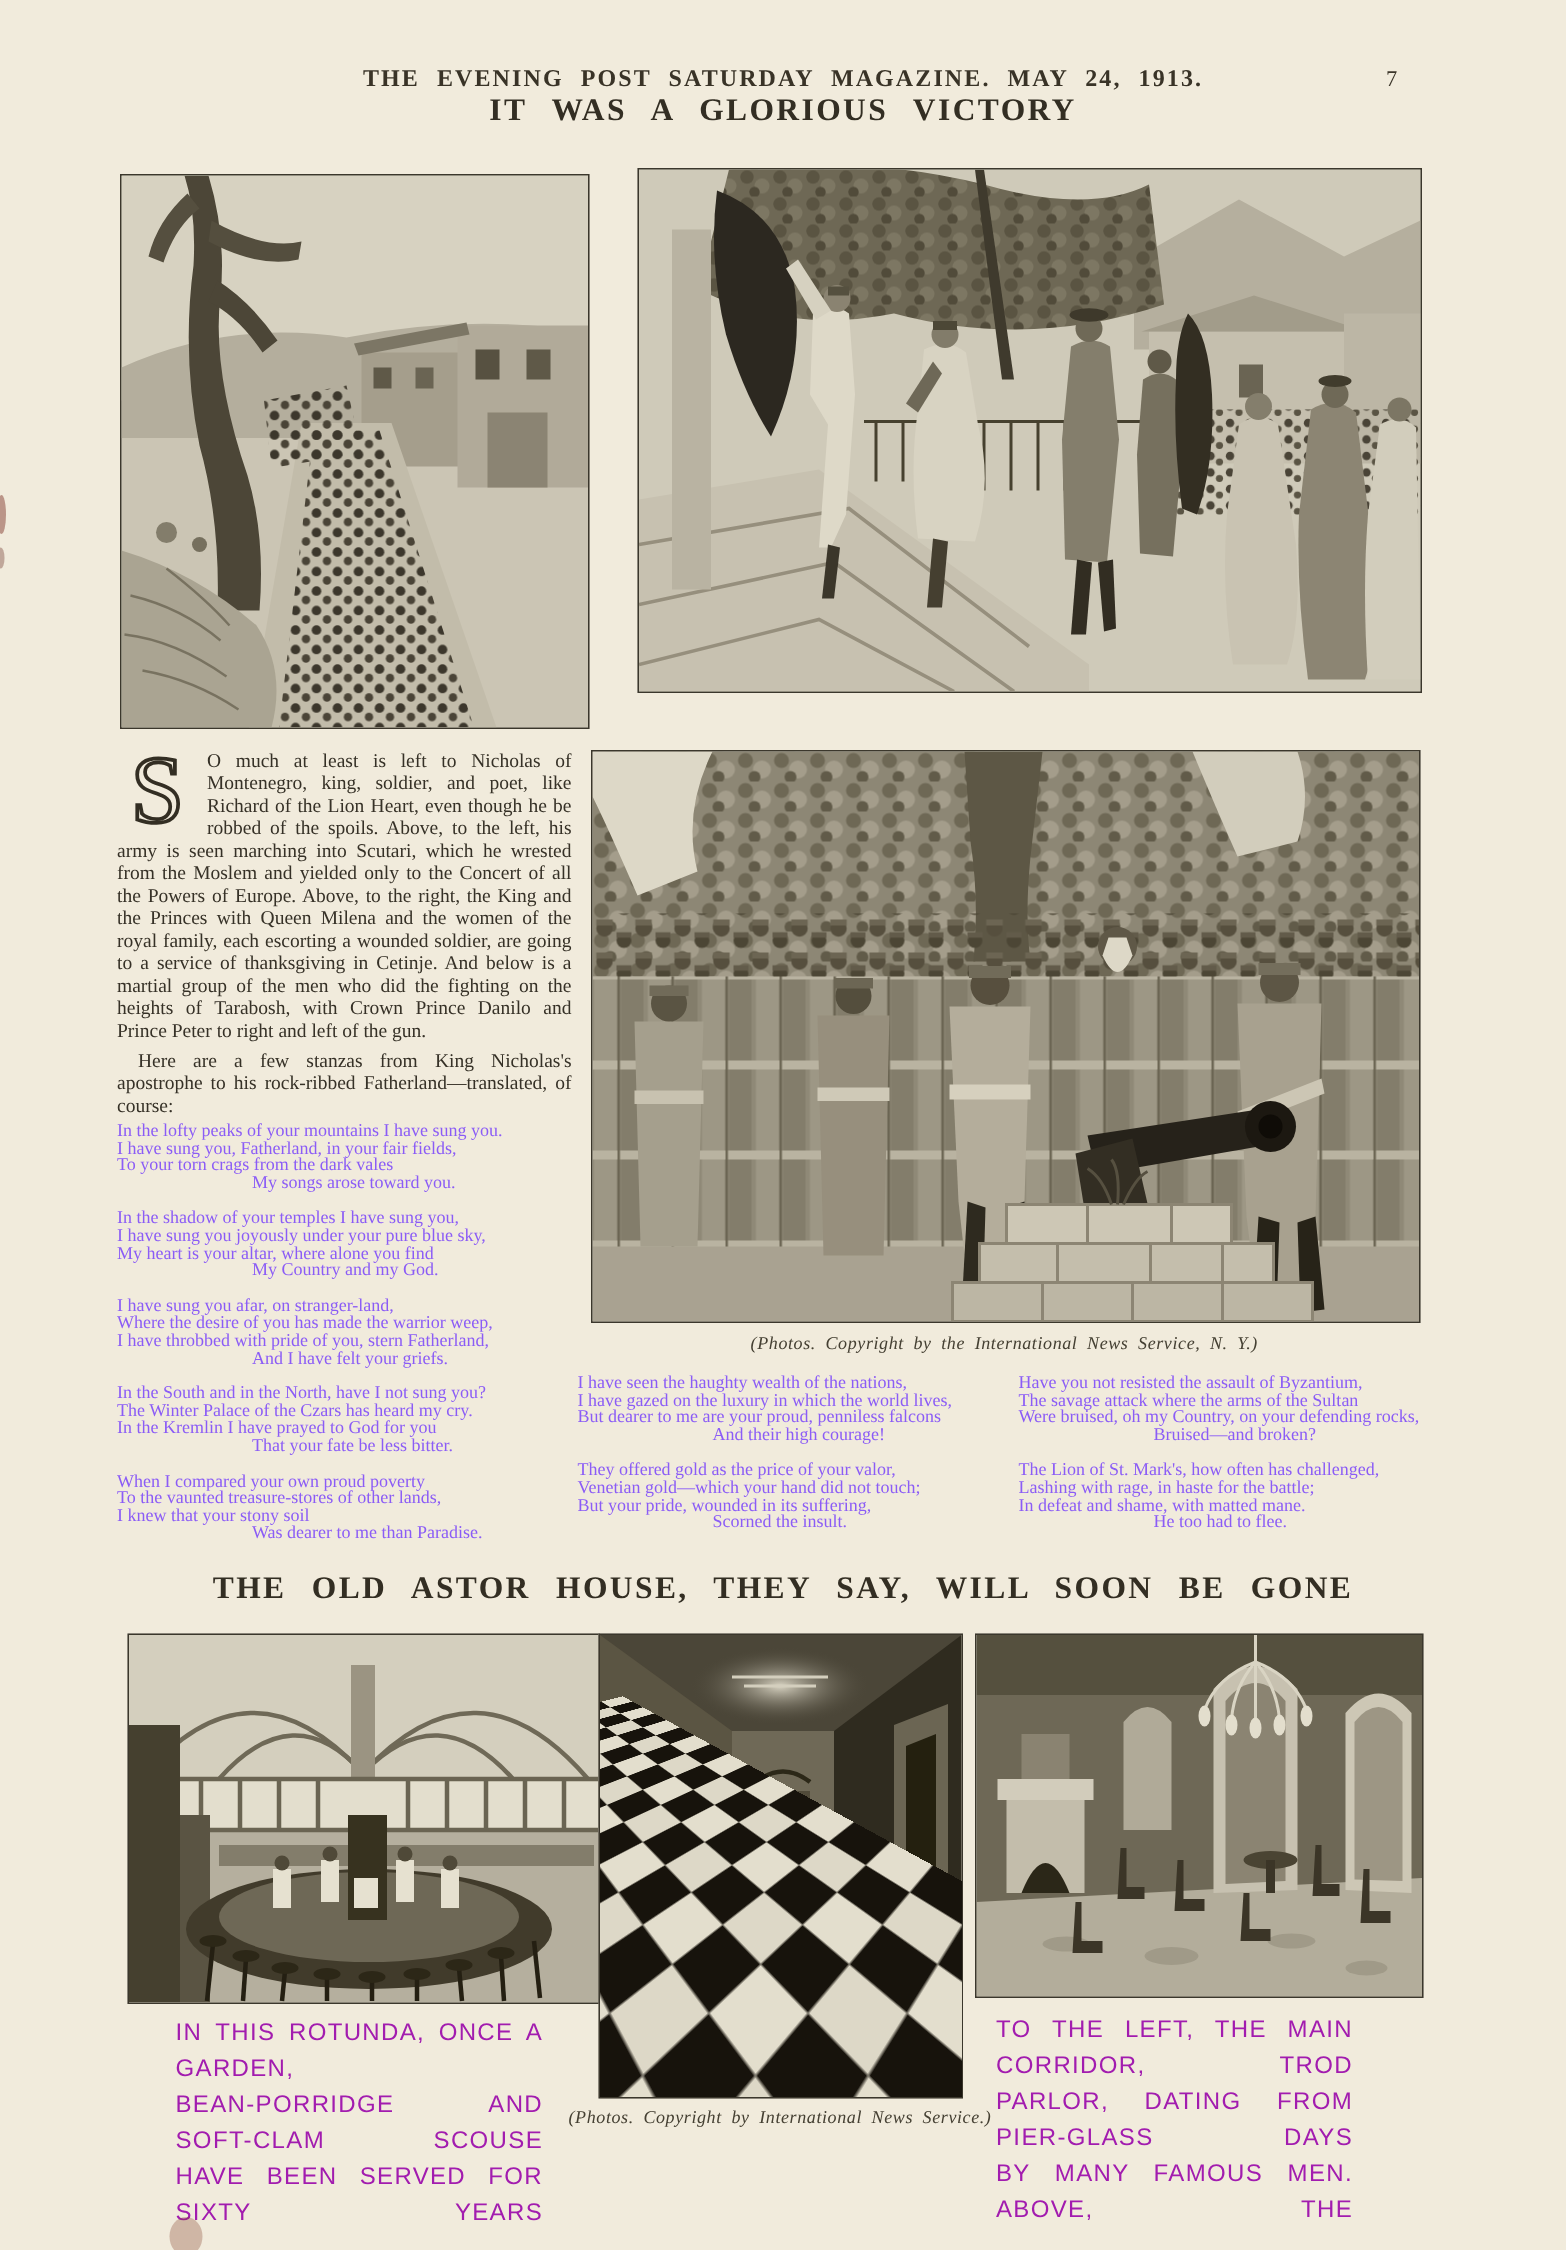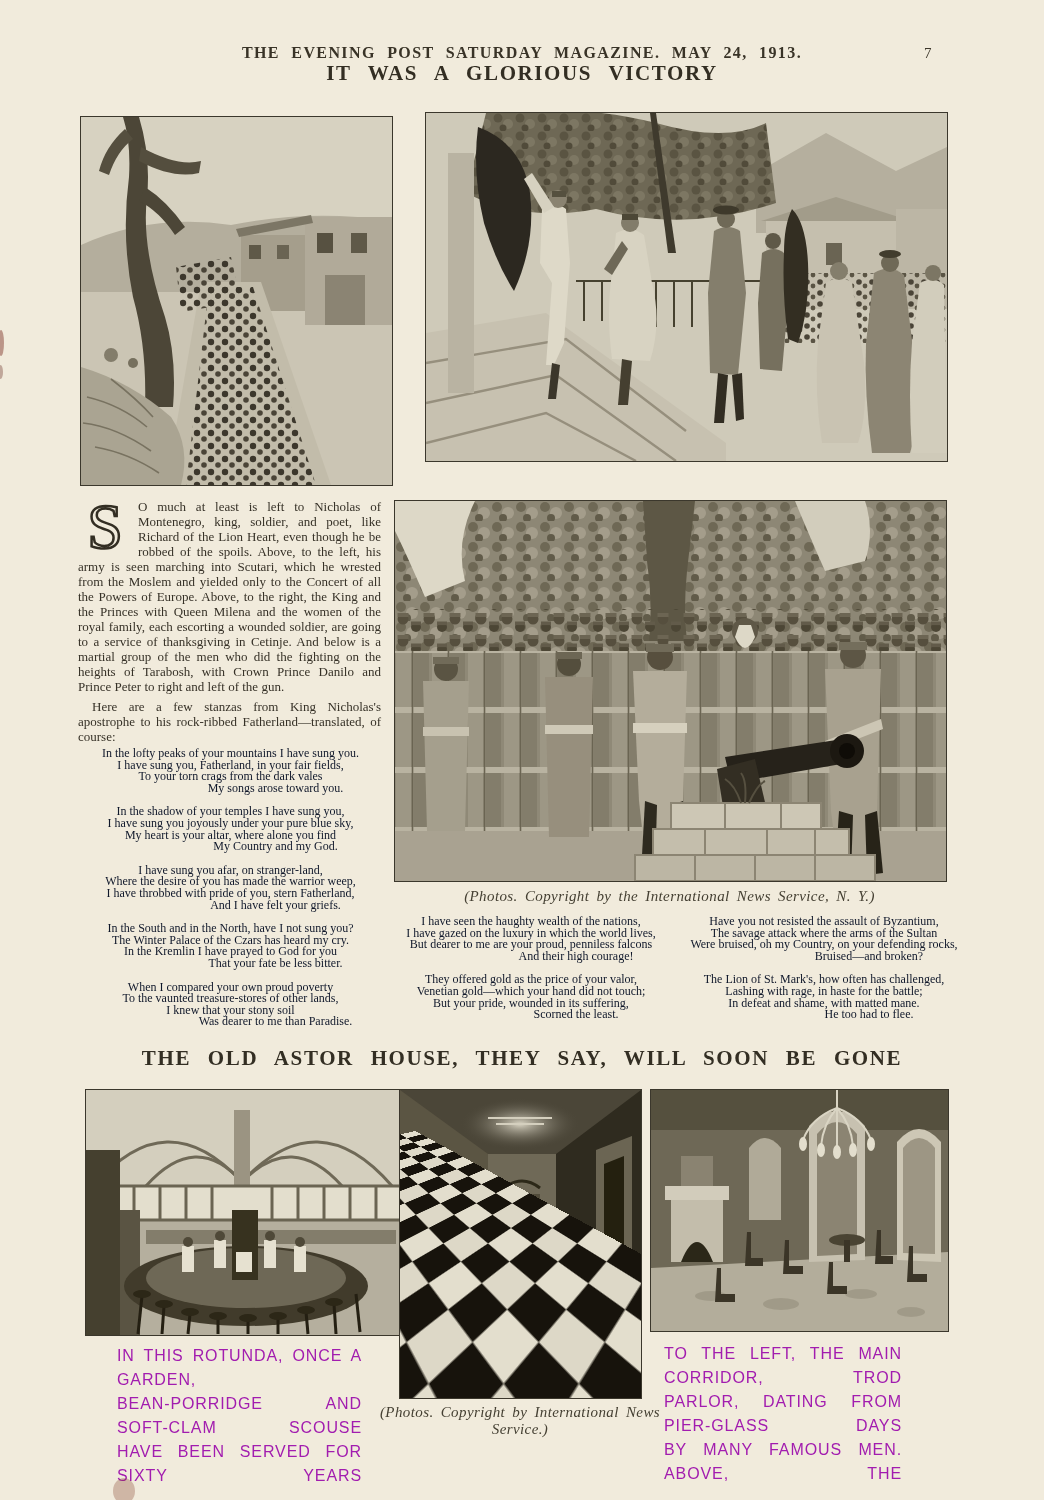--- a/index.html
+++ b/index.html
@@ -55,21 +55,21 @@
     position:absolute; left:-120px; bottom:-120px; width:480px; height:330px;
     background: conic-gradient(#17130c 25%, #ddd8c7 0 50%, #17130c 0 75%, #e3decd 0);
     background-size: 46px 46px;
     transform: perspective(230px) rotateX(57deg) rotateZ(45deg);
     transform-origin: 50% 0%;
   }
 
   
   .photo-caption-italic {
     position: absolute; text-align: center;
-    font-style: italic; font-size: 15px;
+    font-style: italic; font-size: 12px;
     letter-spacing: .4px; word-spacing: 3px;
     color: #454033;
   }
   #caption-martial { left: 394px; top: 888px; width: 551px; }
   #caption-astor   { left: 360px; top: 1404px; width: 320px; font-style: italic; }
 
   .photo-caption-sans {
     position: absolute;
     font-family: "Liberation Sans", sans-serif;
     font-size: 16px; letter-spacing: .9px; word-spacing: 2px;
@@ -95,21 +95,21 @@
     margin: 3px 6px 0 0;
     color: #f1ebdc;
     -webkit-text-stroke: 2.5px #332e23;
     text-align: center;
   }
   .intro-para2 { margin-top: 5px; text-indent: 14px; }
 
   
   .poem-col {
     position: absolute;
-    font-size: 12px; color: #0f172a; text-align: center;
+    font-size: 12px; color: #8b5cf6;
   }
   #poem-left   { left: 78px;  top: 748px; width: 305px; }
   #poem-middle { left: 385px; top: 916px; width: 292px; }
   #poem-right  { left: 679px; top: 916px; width: 290px; }
   .stanza { margin-bottom: 12px; }
   .stanza .line { line-height: 11.6px; white-space: nowrap; }
   .stanza .line:last-child { margin-left: 90px; }
 
   
   .stain { position:absolute; border-radius:50%; pointer-events:none; }
@@ -386,21 +386,21 @@
     <div class="stanza">
         <div class="line">I have seen the haughty wealth of the nations,</div>
         <div class="line">I have gazed on the luxury in which the world lives,</div>
         <div class="line">But dearer to me are your proud, penniless falcons</div>
         <div class="line">And their high courage!</div>
       </div>
     <div class="stanza">
         <div class="line">They offered gold as the price of your valor,</div>
         <div class="line">Venetian gold—which your hand did not touch;</div>
         <div class="line">But your pride, wounded in its suffering,</div>
-        <div class="line">Scorned the least.</div>
+        <div class="line">Scorned the insult.</div>
       </div>
   </div>
   <div class="poem-col" id="poem-right">
     <div class="stanza">
         <div class="line">Have you not resisted the assault of Byzantium,</div>
         <div class="line">The savage attack where the arms of the Sultan</div>
         <div class="line">Were bruised, oh my Country, on your defending rocks,</div>
         <div class="line">Bruised—and broken?</div>
       </div>
     <div class="stanza">

